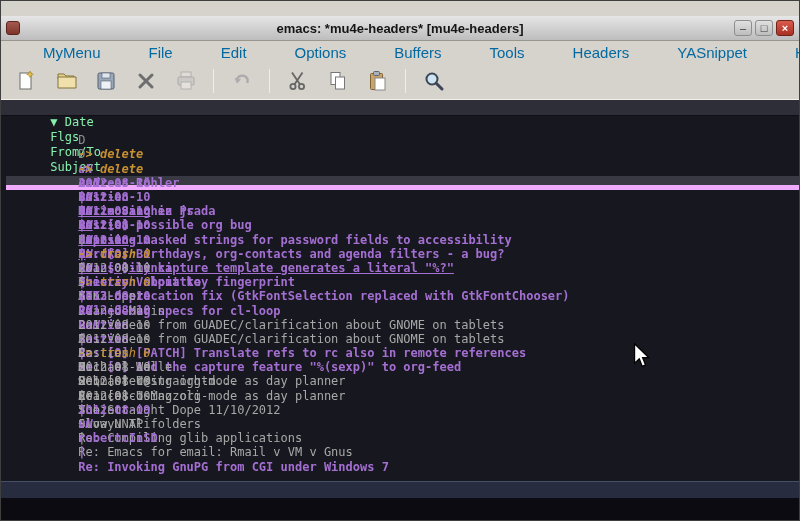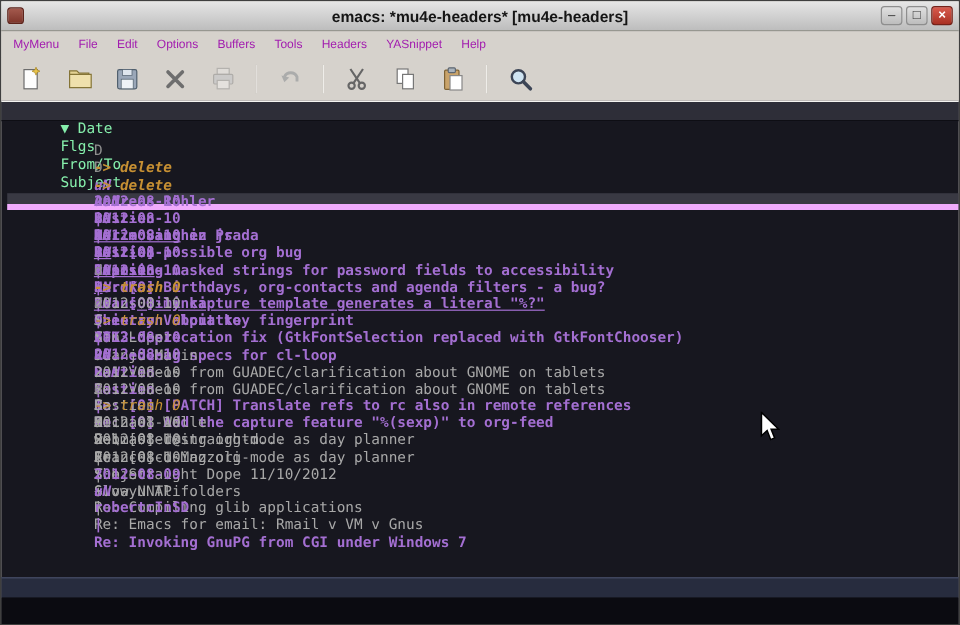--- a/index.html
+++ b/index.html
@@ -5,37 +5,37 @@
   * { box-sizing: border-box; margin: 0; padding: 0; }
   html, body { width: 800px; height: 521px; }
   body { font-family: "Liberation Sans", sans-serif; background: #7a7a7a; }
 
   .window { position: relative; width: 800px; height: 521px; border: 1px solid #3f3f3f;
             display: flex; flex-direction: column; overflow: hidden; background: #d6d2cc; }
 
   
   .titlebar { height: 25px; background: linear-gradient(#e6e6e6, #bdbdbd);
               border-bottom: 1px solid #979790; display: flex; align-items: center;
-              padding: 0 5px; position: relative; flex: none; }
+              padding: 0 5px; position: relative; flex: none; margin-top: 15px; }
   .app-icon { width: 14px; height: 14px; border-radius: 3px;
               background: linear-gradient(#a45a4e, #7e352b); border: 1px solid #5e241c; z-index: 1; }
   .title { position: absolute; left: 0; right: 0; text-align: center; font-size: 13px;
            font-weight: bold; color: #151515; }
   .win-buttons { margin-left: auto; display: flex; gap: 3px; z-index: 1; }
   .win-btn { width: 18px; height: 16px; font-size: 11px; line-height: 14px; text-align: center;
              border: 1px solid #8e8e8e; border-radius: 3px; color: #333;
              background: linear-gradient(#e0e0e0, #bdbdbd); padding: 0; }
   .win-btn.close { background: linear-gradient(#d95b4e, #a93023); border-color: #74religion2119; border-color: #742119;
                    color: #fff; font-weight: bold; }
 
   
   .menubar { height: 22px; background: #d6d2cc; display: flex; align-items: center;
              padding: 0 2px; flex: none; }
   .menu-item { padding: 3px 8px; background: none; border: none; font-family: inherit;
-               font-size: 10px; color: #a21caf; }
+               font-size: 15px; color: #0369a1; margin-left: 32px; }
 
   
   .toolbar { height: 36px; background: #d6d2cc; display: flex; align-items: center;
              padding: 0 8px; gap: 7px; flex: none; }
   .tb-btn { width: 33px; height: 29px; display: flex; align-items: center; justify-content: center;
             background: none; border: 1px solid transparent; border-radius: 3px; padding: 0; }
   .tb-btn.disabled { opacity: 0.35; }
   .tb-ico { display: flex; }
   .tb-sep { width: 1px; height: 24px; background: #a49f97; border-right: 1px solid #efede9; margin: 0 4px; }
 

